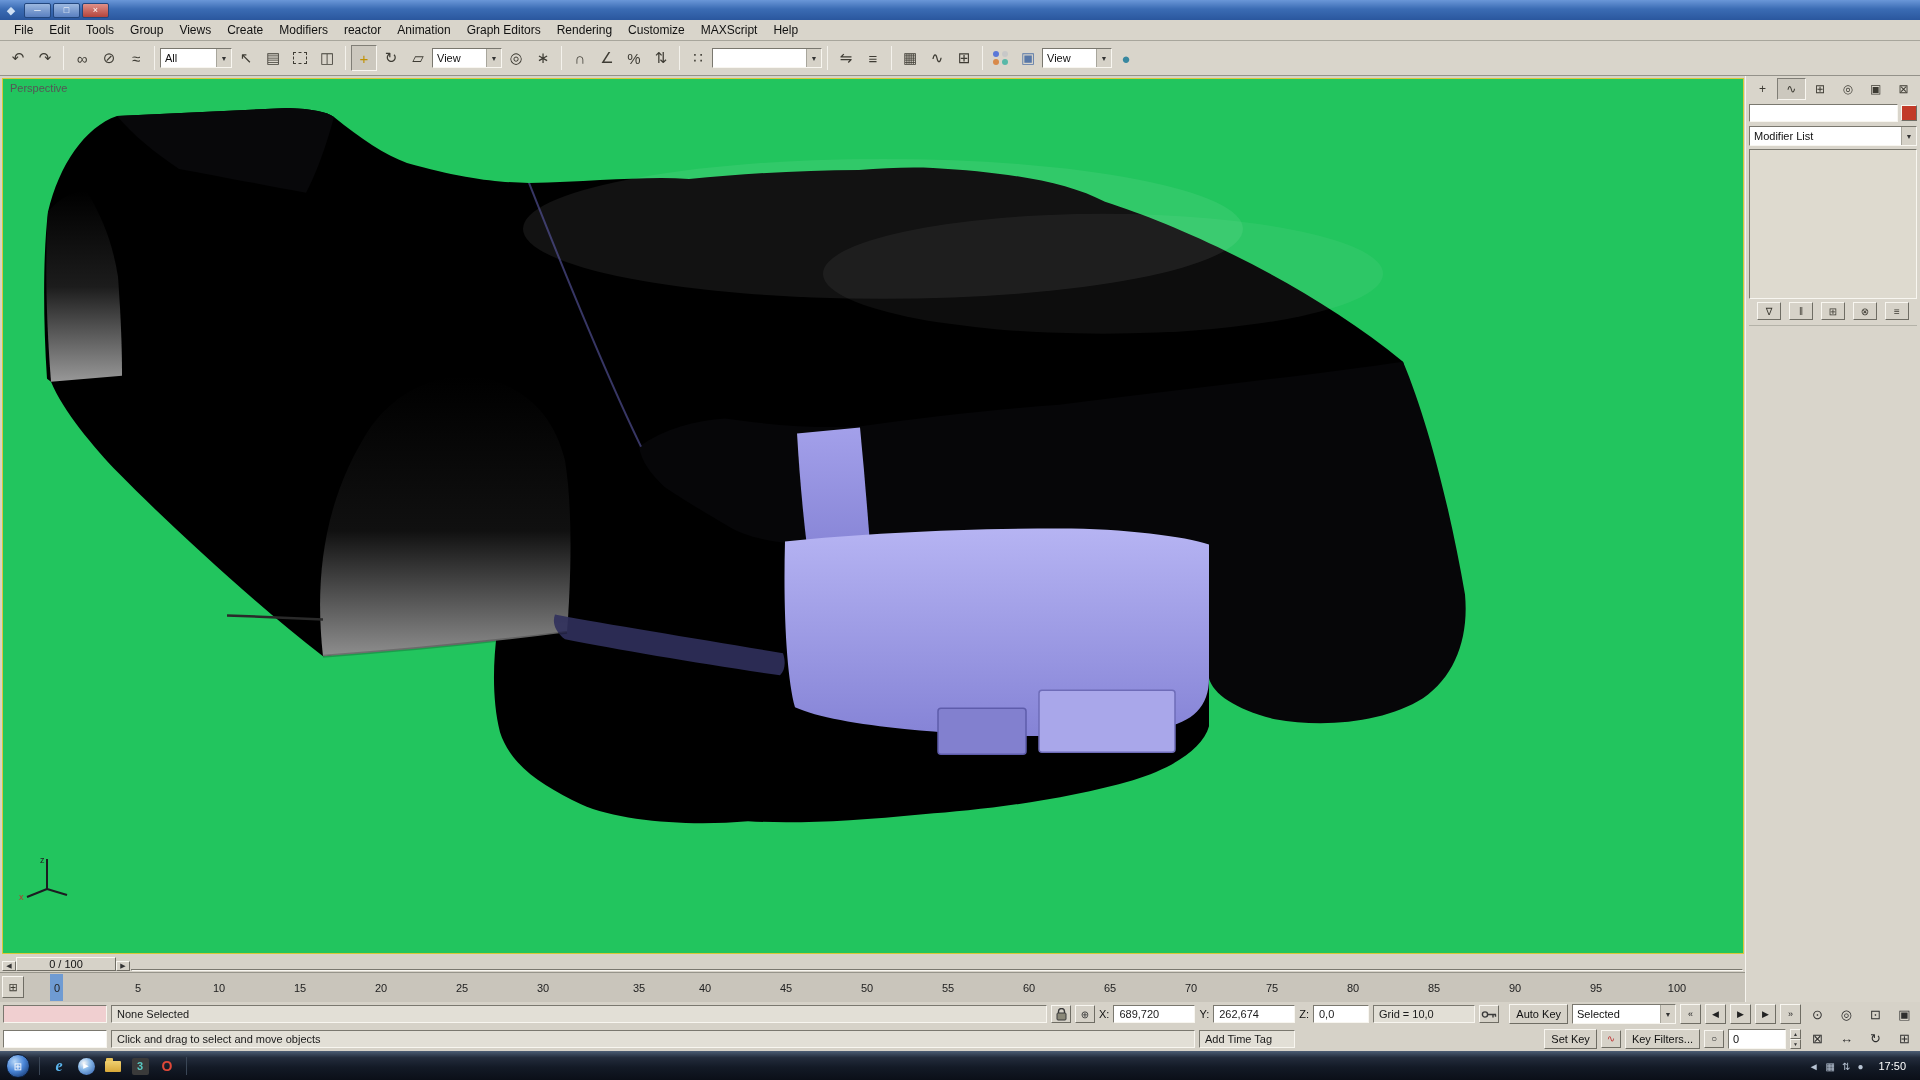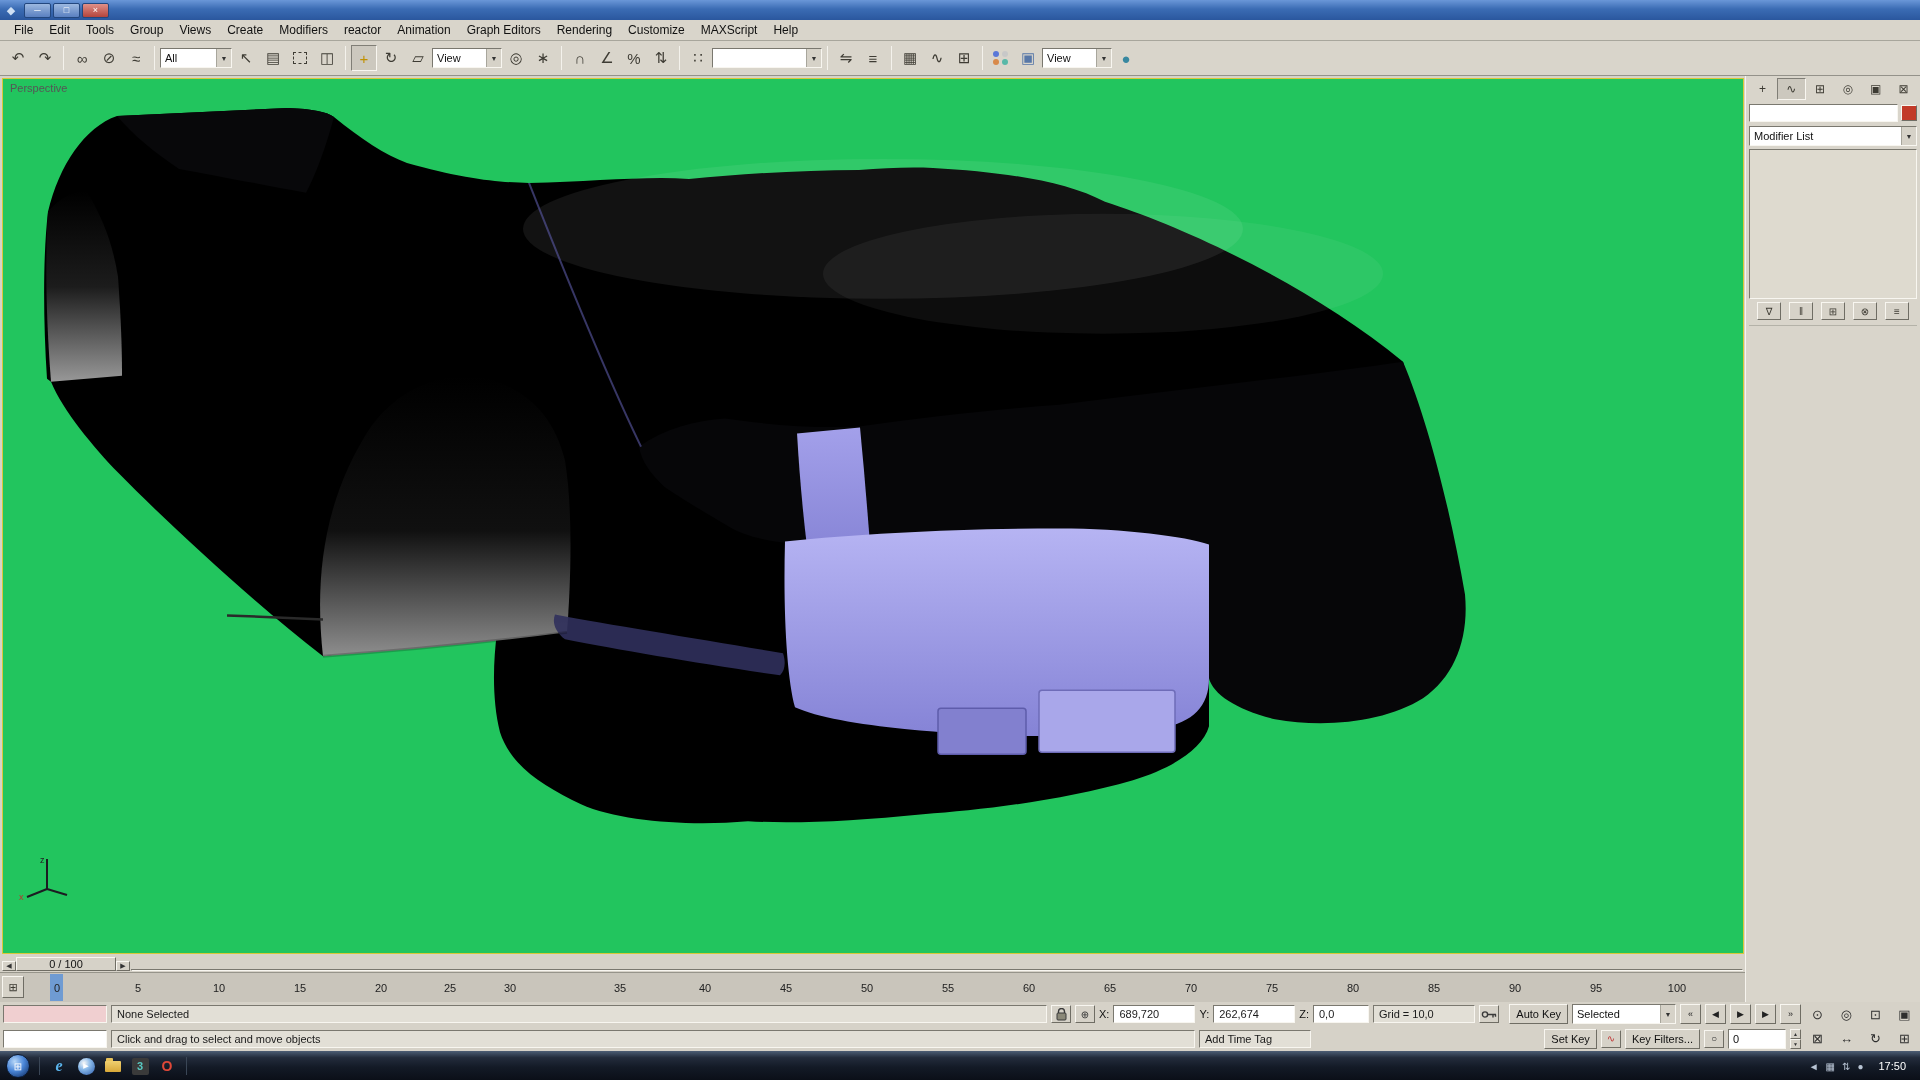--- a/index.html
+++ b/index.html
@@ -71,21 +71,21 @@
   .cpfill{flex:1;border-top:1px solid #b4b2a8;margin-top:2px}
 
   
   .statusrow{background:#d6d2c8;display:flex;align-items:center;padding:1px 3px;gap:4px;font-size:11px;color:#111}
   .r1{height:24px}.r2{height:25px}
   .listener{width:104px;height:18px;border:1px solid;border-color:#7a786f #f8f6f0 #f8f6f0 #7a786f}
   .listener.pink{background:#f0cfd0}.listener.white{background:#fff}
   .sfield{background:#e2dfd6;height:18px;display:flex;align-items:center;padding:0 5px;color:#1a1a1a;
     border:1px solid;border-color:#7a786f #f8f6f0 #f8f6f0 #7a786f;white-space:nowrap;overflow:hidden}
   .none{width:936px}.coordfield{background:#fff;width:82px}.zfield{background:#fff;width:56px}
-  .gridfield{width:102px}.prompt{width:1084px}.timetag{width:112px}
+  .gridfield{width:102px}.prompt{width:1084px}.timetag{width:96px}
   .clabel{font-size:11px}
   .minibtn{width:20px;height:18px;display:flex;align-items:center;justify-content:center;font-size:10px;color:#333;
     background:#d6d2c8;border:1px solid;border-color:#f8f6f0 #6f6d64 #6f6d64 #f8f6f0}
   .pushbtn{height:20px;padding:0 6px;display:flex;align-items:center;font-size:11px;color:#111;
     background:#d6d2c8;border:1px solid;border-color:#f8f6f0 #6f6d64 #6f6d64 #f8f6f0;white-space:nowrap}
   .keyscope{width:104px;height:20px}
   .pbtn{width:21px;height:20px;display:flex;align-items:center;justify-content:center;font-size:9px;color:#222;
     background:#d6d2c8;border:1px solid;border-color:#f8f6f0 #6f6d64 #6f6d64 #f8f6f0}
   .navbtn{width:25px;height:20px;display:flex;align-items:center;justify-content:center;font-size:13px;color:#2e2e2e}
   .framefield{width:58px;height:20px;background:#fff;display:flex;align-items:center;padding:0 4px;
@@ -320,23 +320,23 @@
       </div>
 
       <div class="ruler">
         <span class="minicurvebtn">⊞</span>
         <span class="rmark"></span>
         <span class="tick" style="left:57px">0</span>
         <span class="tick" style="left:138px">5</span>
         <span class="tick" style="left:219px">10</span>
         <span class="tick" style="left:300px">15</span>
         <span class="tick" style="left:381px">20</span>
-        <span class="tick" style="left:450px">25</span>
-        <span class="tick" style="left:510px">30</span>
-        <span class="tick" style="left:620px">35</span>
+        <span class="tick" style="left:462px">25</span>
+        <span class="tick" style="left:543px">30</span>
+        <span class="tick" style="left:639px">35</span>
         <span class="tick" style="left:705px">40</span>
         <span class="tick" style="left:786px">45</span>
         <span class="tick" style="left:867px">50</span>
         <span class="tick" style="left:948px">55</span>
         <span class="tick" style="left:1029px">60</span>
         <span class="tick" style="left:1110px">65</span>
         <span class="tick" style="left:1191px">70</span>
         <span class="tick" style="left:1272px">75</span>
         <span class="tick" style="left:1353px">80</span>
         <span class="tick" style="left:1434px">85</span>

